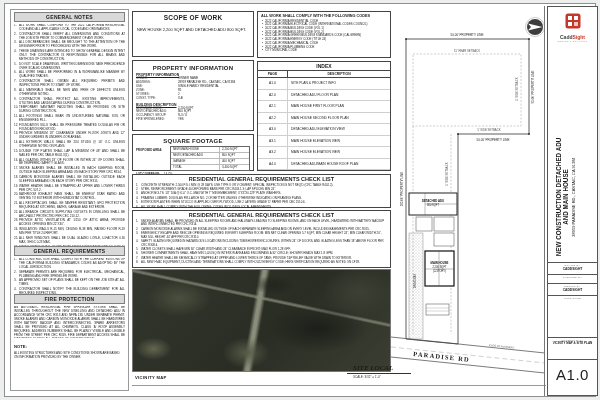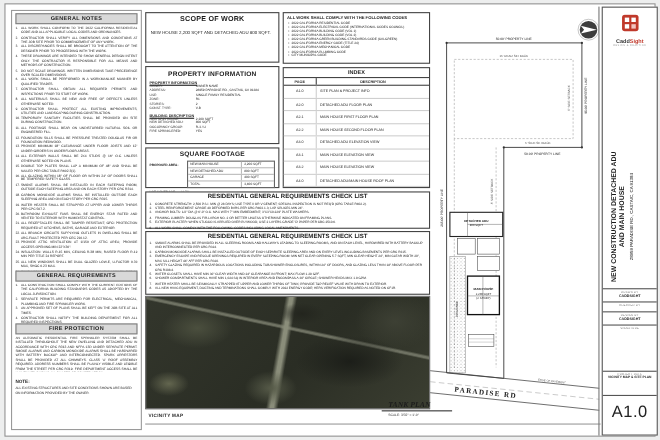--- a/index.html
+++ b/index.html
@@ -413,21 +413,21 @@
     <text x="57" y="165" transform="rotate(-90 57 165)" text-anchor="middle" font-size="2.8" fill="#555">5' SIDE SETBACK</text>
 
     <g>
       <circle cx="144" cy="18" r="9.5" fill="none" stroke="#999" stroke-width="0.5"></circle>
       <circle cx="144" cy="18" r="8" fill="#3d3d3d"></circle>
       <polygon points="137,14.5 151.5,18 137,21.5 140,18" fill="#ffffff"></polygon>
     </g>
   </svg>
 
   <div class="abs sp-title-wrap">
-    <div class="sp-title">TANK PLAN</div>
+    <div class="sp-title">SITE LOCAL</div>
     <div class="sp-rule"></div>
     <div class="sp-scale">SCALE: 3/32" = 1'-0"</div>
   </div>
 
   <div class="abs side-gap-line"></div>
   <div class="abs sidebar">
     <div class="logo-wrap">
       <svg width="16" height="16" viewBox="0 0 16 16">
         <rect x="0.5" y="0.5" width="15" height="15" rx="2.5" fill="#c0392b"></rect>
         <rect x="3" y="3" width="4" height="4" fill="#ffffff"></rect>

